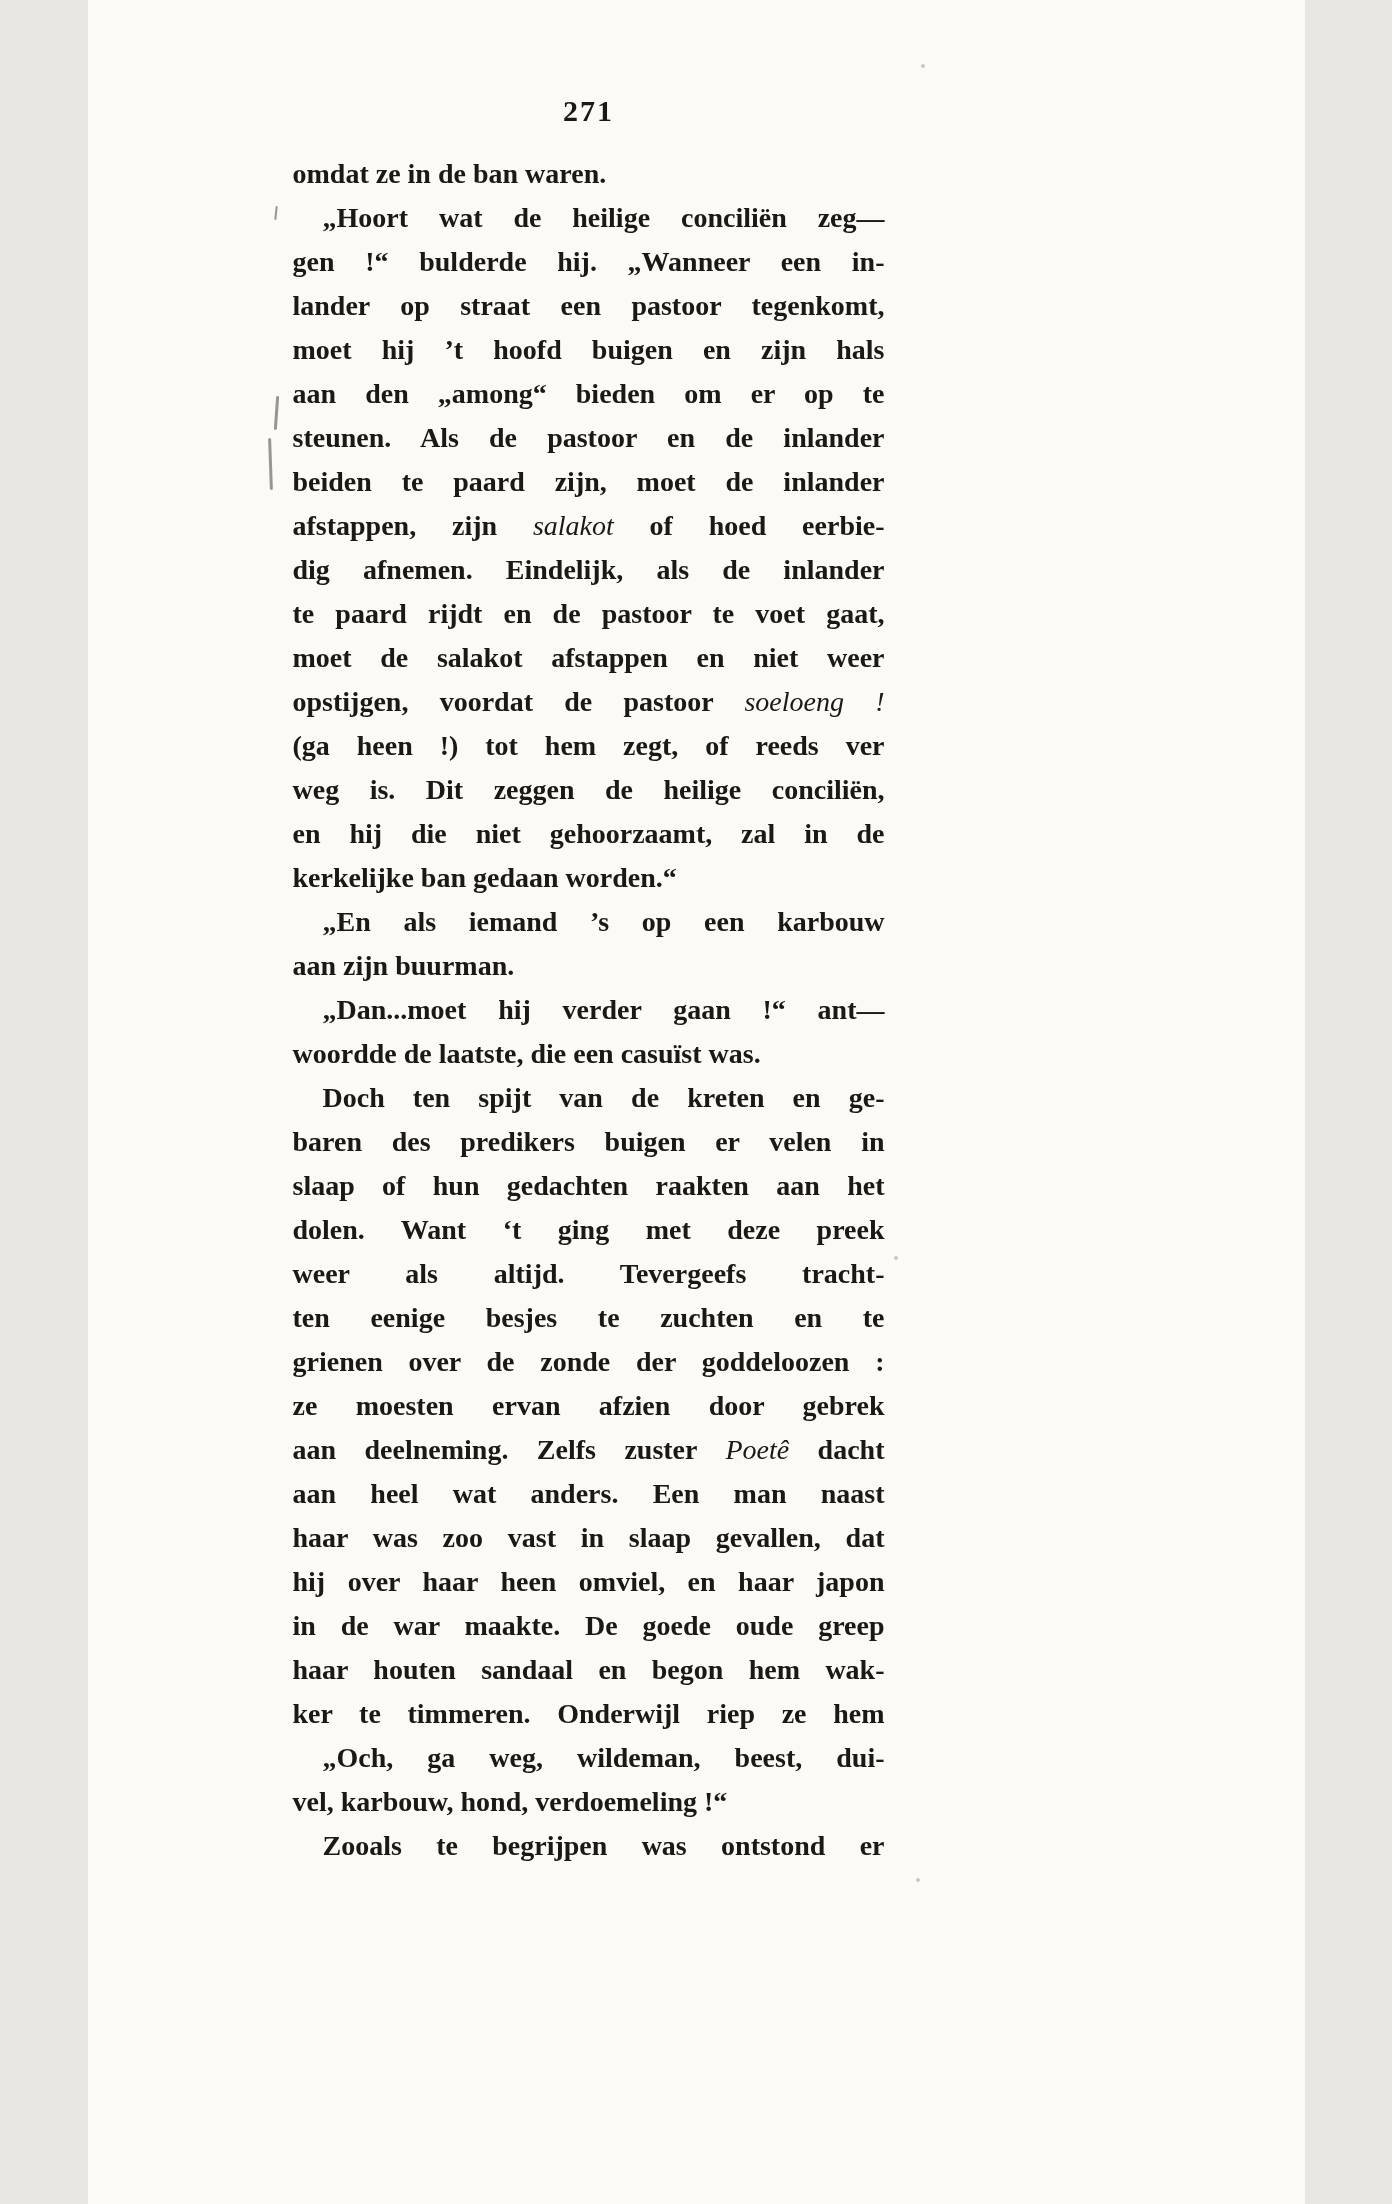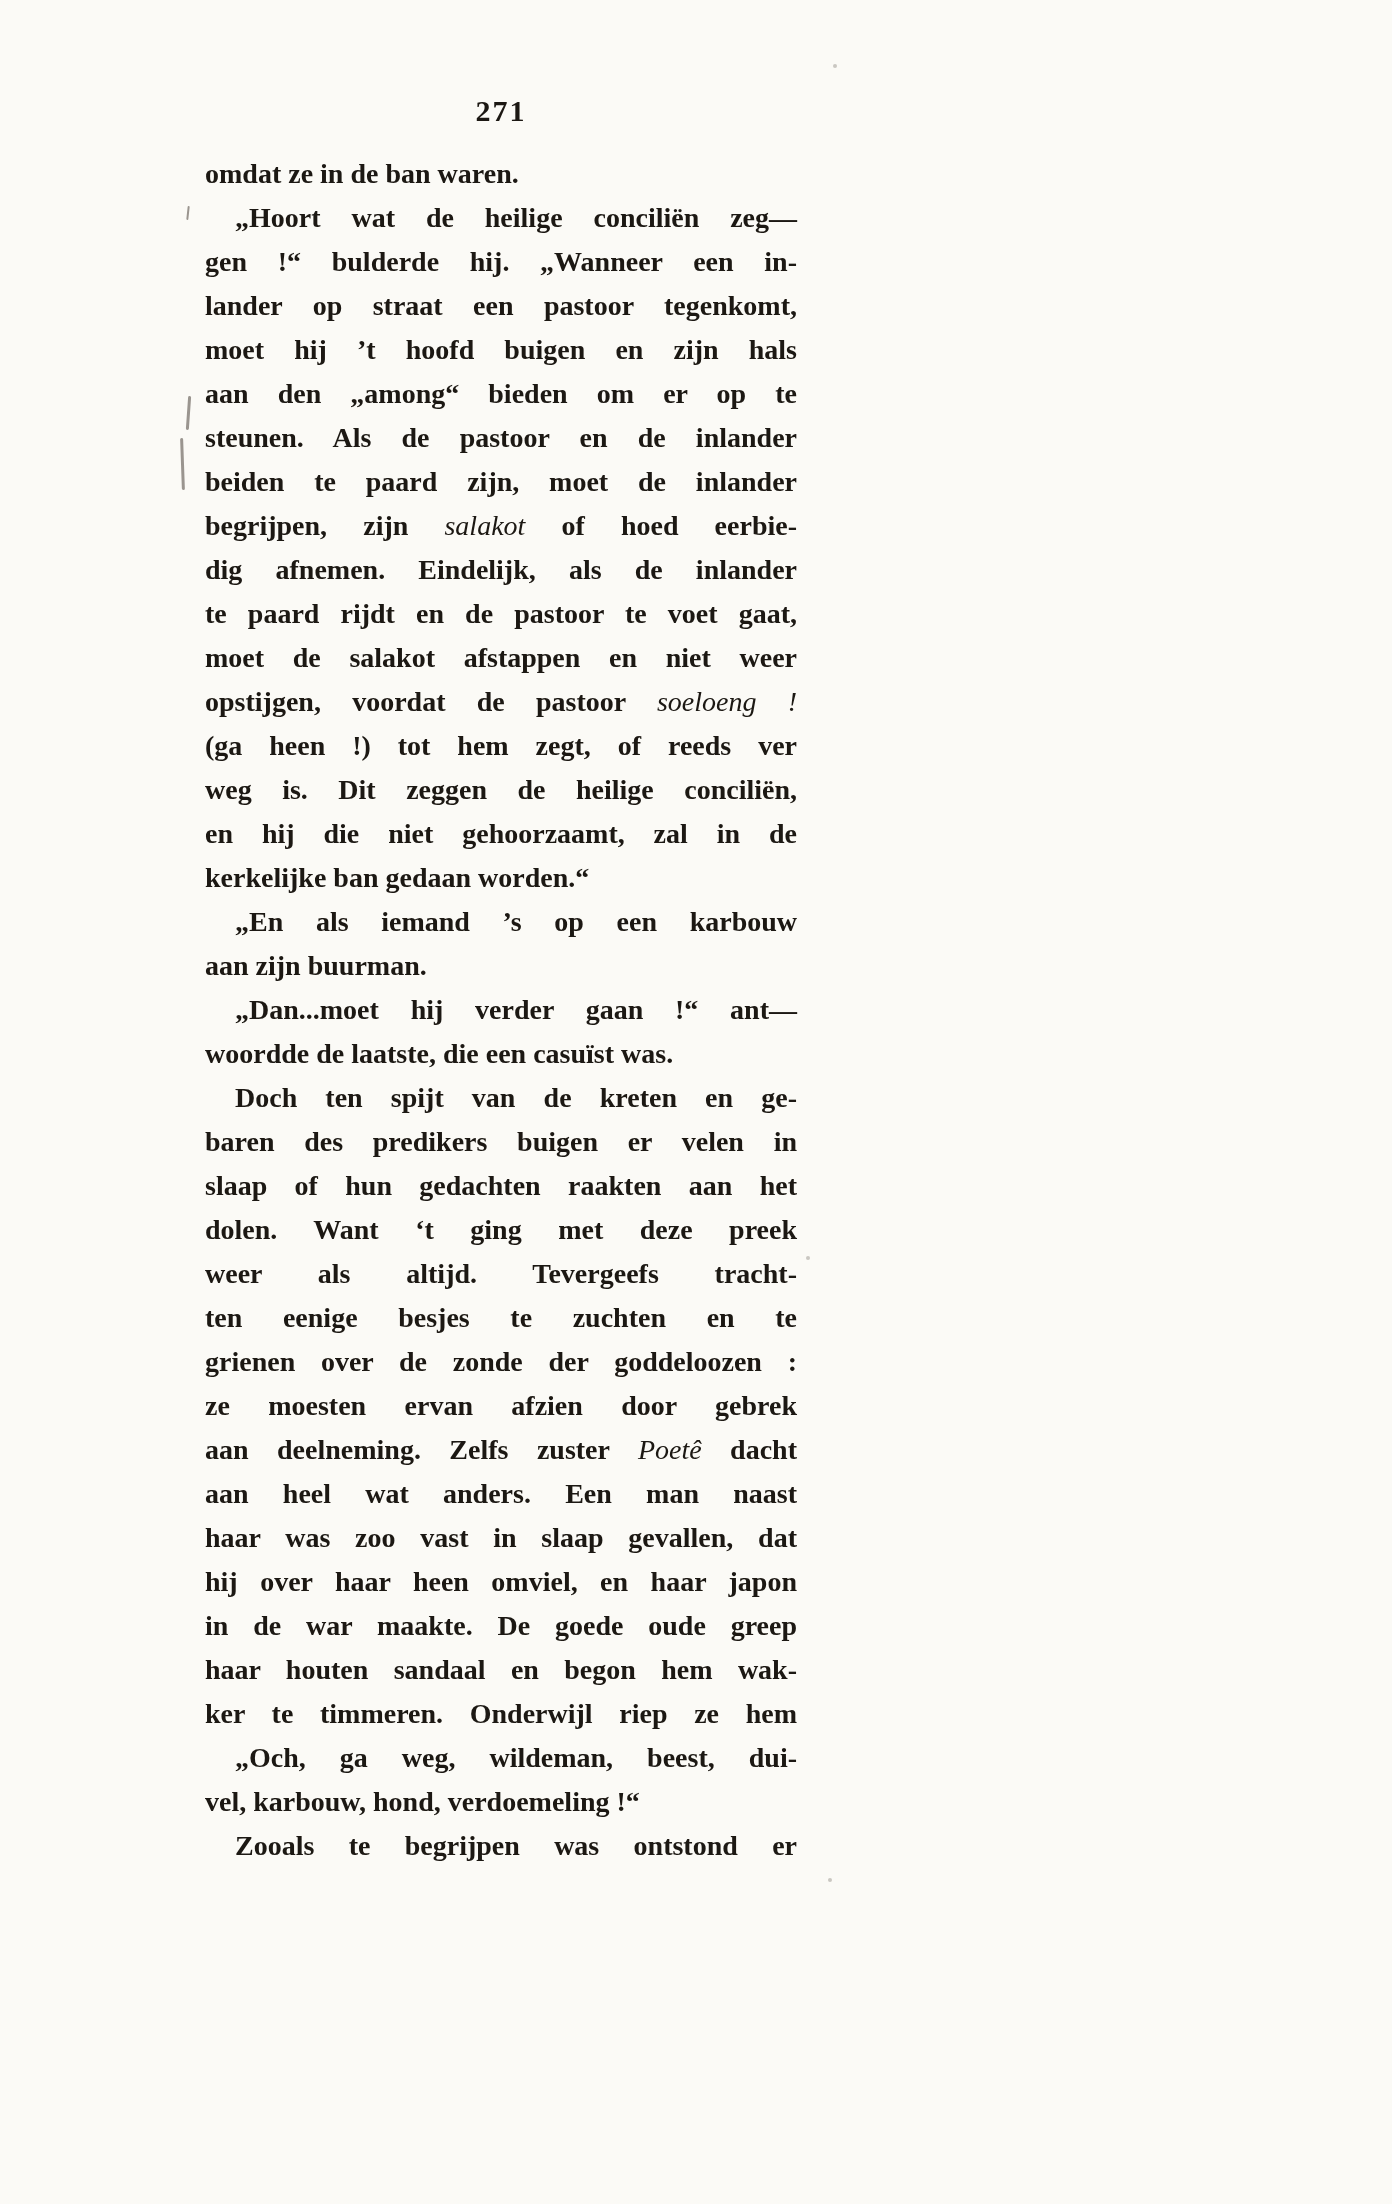--- a/index.html
+++ b/index.html
@@ -1,18 +1,18 @@
 <!DOCTYPE html>
 <html><head>
 <meta charset="utf-8">
 <style>
   html,body { margin:0; padding:0; background:#e8e6e0; }
   .page {
     position:relative;
-    width:1392px; height:2204px;
+    width:1217px; height:2204px;
     margin:0 auto;
     background:#fbfaf6;
     font-family:"Liberation Serif","DejaVu Serif",serif;
     color:#1c1813;
     overflow:hidden;
   }
   .page-number {
     position:absolute;
     top:94px; left:205px; width:592px;
     text-align:center;
@@ -58,21 +58,21 @@
 
   <div class="text-block">
       <div class="line"><span>omdat ze in de ban waren.</span></div>
       <div class="line indent just"><span>„Hoort wat de heilige conciliën zeg—</span></div>
       <div class="line just"><span>gen !“ bulderde hij. „Wanneer een in-</span></div>
       <div class="line just"><span>lander op straat een pastoor tegenkomt,</span></div>
       <div class="line just"><span>moet hij ’t hoofd buigen en zijn hals</span></div>
       <div class="line just"><span>aan den „among“ bieden om er op te</span></div>
       <div class="line just"><span>steunen. Als de pastoor en de inlander</span></div>
       <div class="line just"><span>beiden te paard zijn, moet de inlander</span></div>
-      <div class="line just"><span>begrijpen, zijn </span><em>salakot</em><span> of hoed eerbie-</span></div>
+      <div class="line just"><span>afstappen, zijn </span><em>salakot</em><span> of hoed eerbie-</span></div>
       <div class="line just"><span>dig afnemen. Eindelijk, als de inlander</span></div>
       <div class="line just"><span>te paard rijdt en de pastoor te voet gaat,</span></div>
       <div class="line just"><span>moet de salakot afstappen en niet weer</span></div>
       <div class="line just"><span>opstijgen, voordat de pastoor </span><em>soeloeng !</em></div>
       <div class="line just"><span>(ga heen !) tot hem zegt, of reeds ver</span></div>
       <div class="line just"><span>weg is. Dit zeggen de heilige conciliën,</span></div>
       <div class="line just"><span>en hij die niet gehoorzaamt, zal in de</span></div>
       <div class="line"><span>kerkelijke ban gedaan worden.“</span></div>
       <div class="line indent just"><span>„En als iemand ’s op een karbouw</span></div>
       <div class="line"><span>aan zijn buurman.</span></div>

